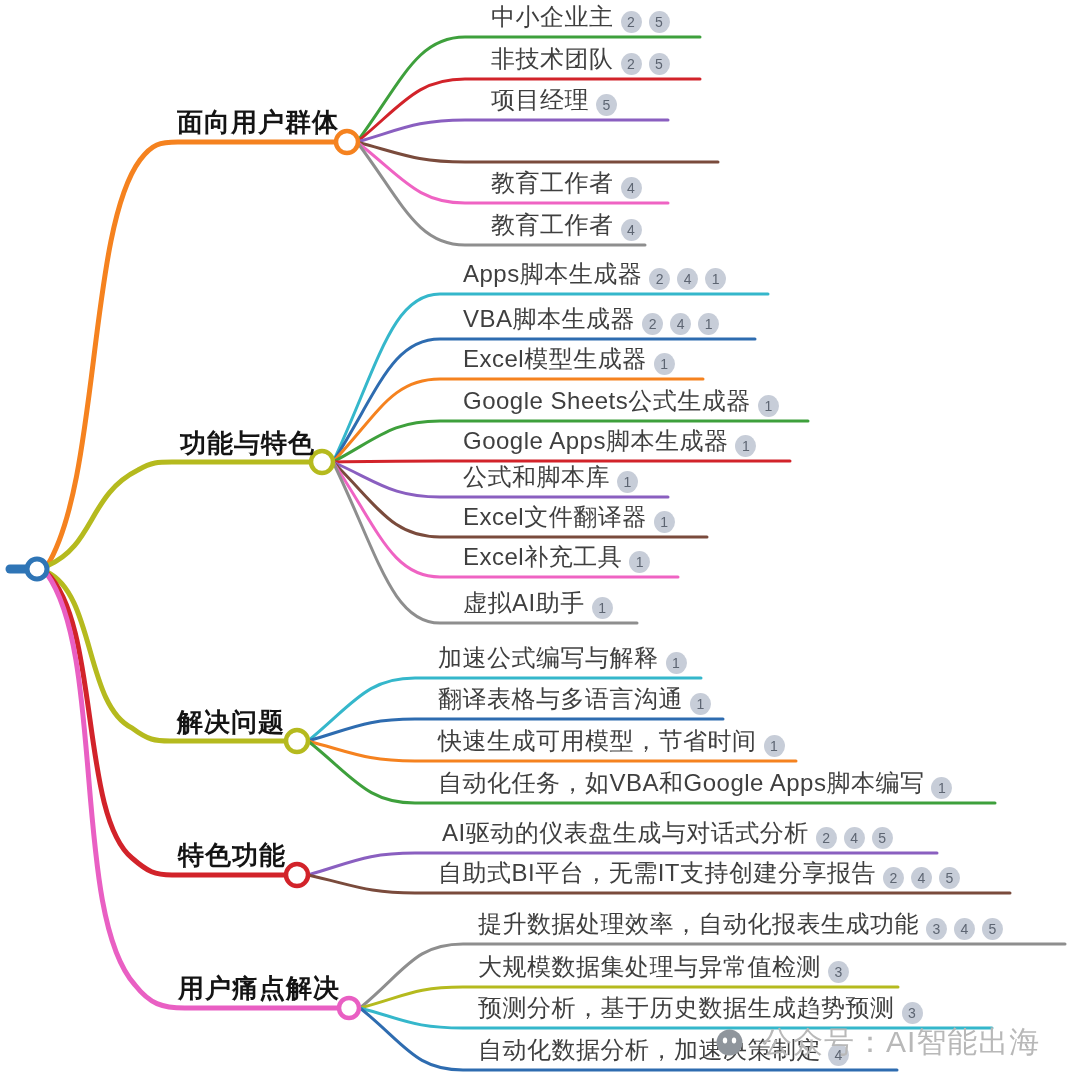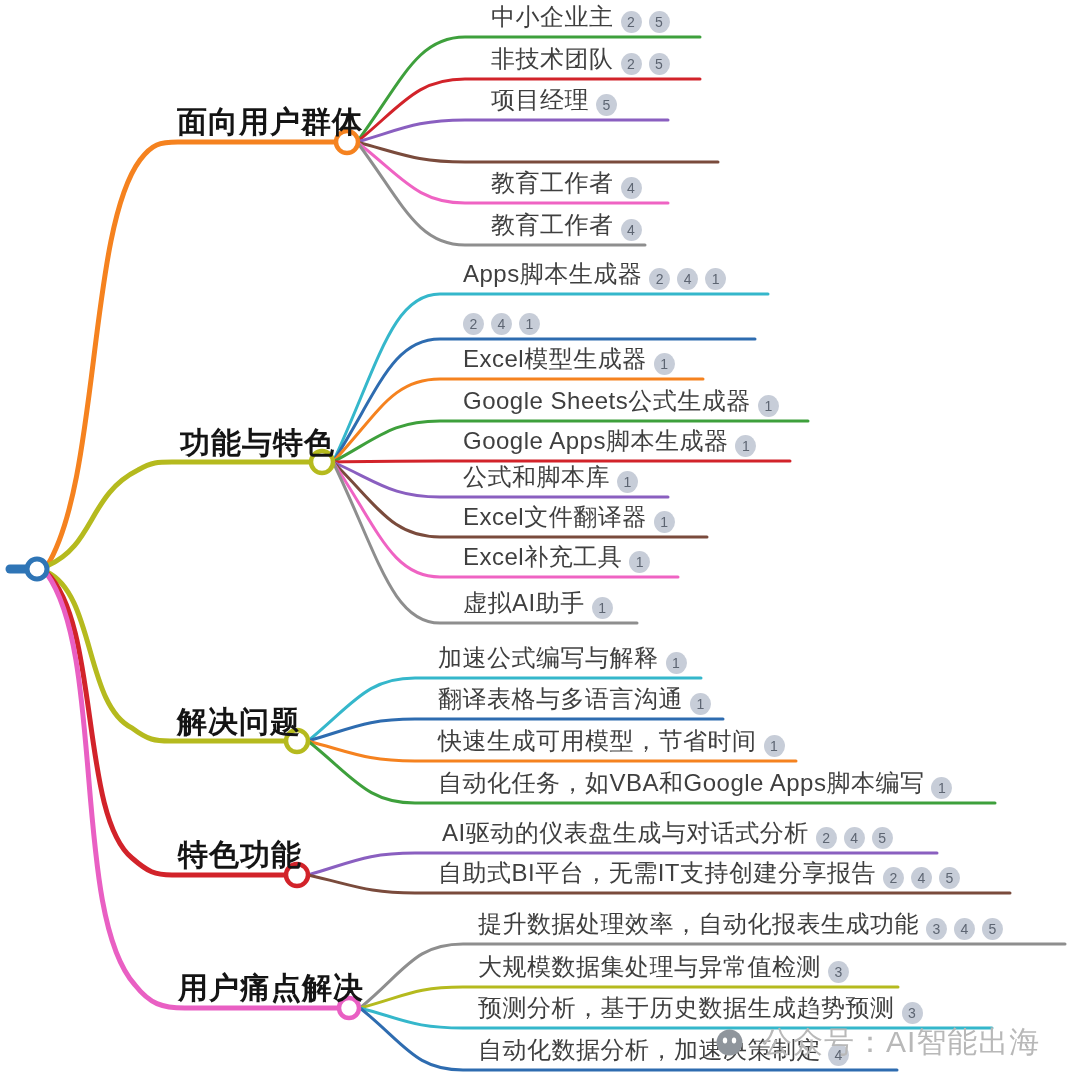--- a/index.html
+++ b/index.html
@@ -1,19 +1,19 @@
 <!DOCTYPE html>
 <html><head>
 <meta charset="utf-8">
 <style>
   html,body{margin:0;padding:0;background:#fff;}
   .stage{position:relative;width:1080px;height:1083px;background:#ffffff;overflow:hidden;
          font-family:"Liberation Sans","DejaVu Sans",sans-serif;}
   .links{position:absolute;left:0;top:0;}
-  .blabel{position:absolute;font-size:30px;font-weight:bold;color:#141414;line-height:28px;
+  .blabel{position:absolute;font-size:26px;font-weight:bold;color:#141414;line-height:28px;
           white-space:nowrap;letter-spacing:1px;}
   .leaf{position:absolute;display:flex;align-items:flex-end;height:28px;gap:7px;white-space:nowrap;}
   .ltext{font-size:24px;color:#3f3f3f;letter-spacing:0.5px;}
   .badge{display:inline-flex;align-items:center;justify-content:center;width:21px;height:22px;
          border-radius:50%;background:#c7cdd8;color:#5d6572;font-size:14px;line-height:1;}
   .wm{position:absolute;left:716px;top:1022px;display:flex;align-items:center;gap:19px;}
   .wm-text{font-size:30px;color:#b8b8b8;letter-spacing:1px;white-space:nowrap;}
 </style>
 </head>
 <body>
@@ -96,20 +96,21 @@
   <span class="badge">4</span>
 </div>
 
 <div class="leaf" style="left:463px;top:262px">
   <span class="ltext">Apps脚本生成器</span>
   <span class="badge">2</span>
   <span class="badge">4</span>
   <span class="badge">1</span>
 </div>
 <div class="leaf" style="left:463px;top:307px">
+  <span class="ltext">VBA脚本生成器</span>
   <span class="badge">2</span>
   <span class="badge">4</span>
   <span class="badge">1</span>
 </div>
 <div class="leaf" style="left:463px;top:347px">
   <span class="ltext">Excel模型生成器</span>
   <span class="badge">1</span>
 </div>
 <div class="leaf" style="left:463px;top:389px">
   <span class="ltext">Google Sheets公式生成器</span>

